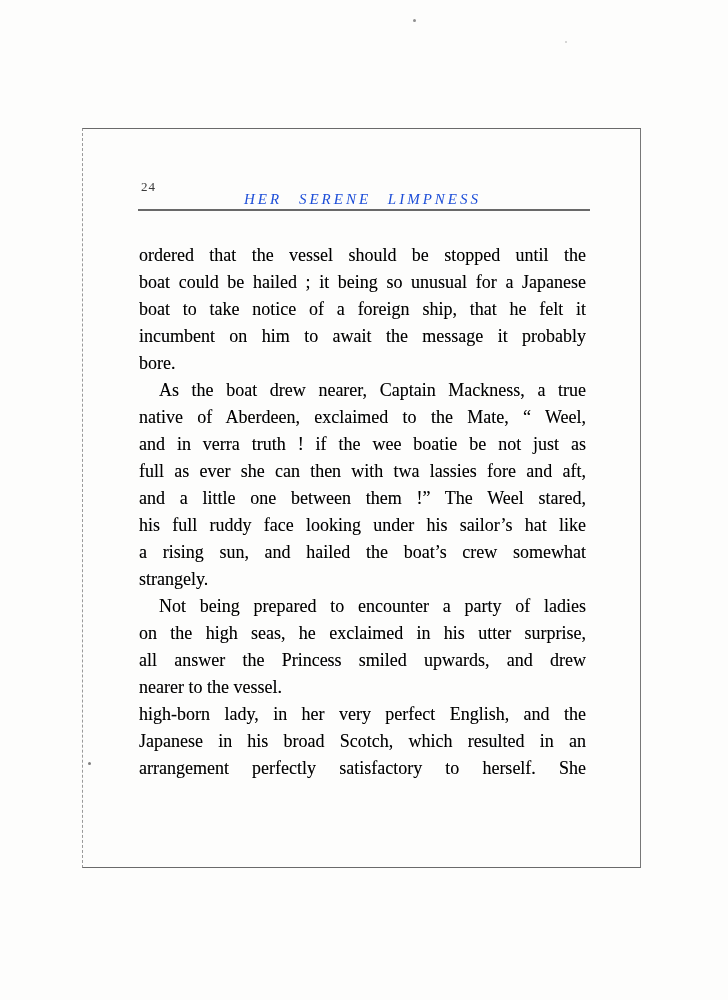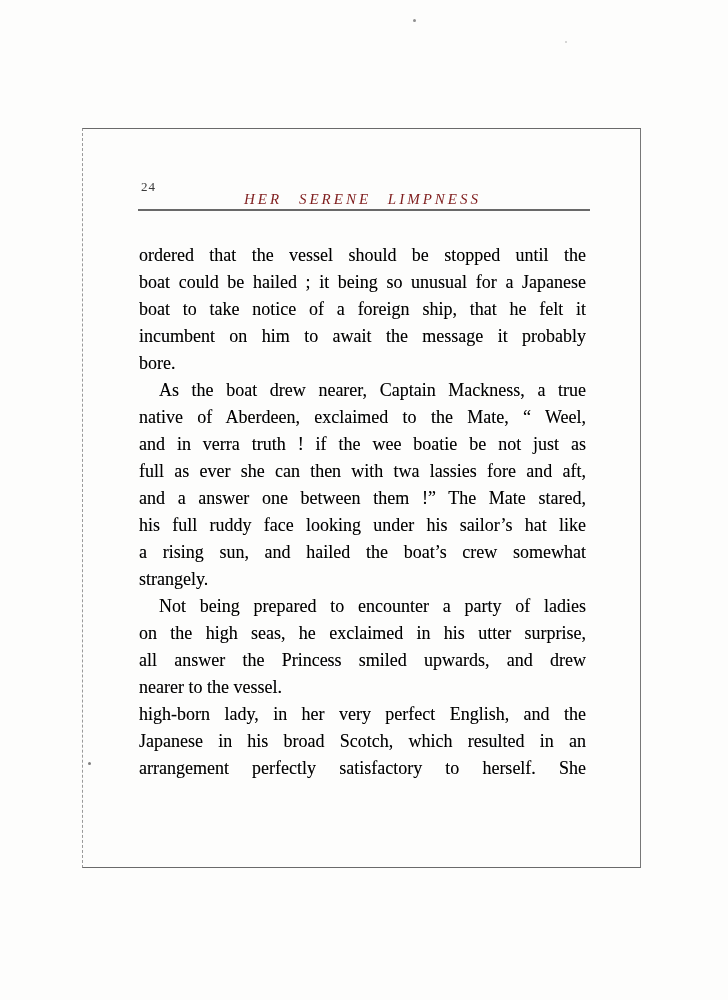--- a/index.html
+++ b/index.html
@@ -36,21 +36,21 @@
     font-size: 13px;
     letter-spacing: 1px;
     color: #3a3a3a;
   }
   .running-title {
     display: inline-block;
     font-style: italic;
     font-size: 15px;
     letter-spacing: 3px;
     word-spacing: 10px;
-    color: #7f1d1d;
+    color: #1d4ed8;
     margin-top: 14px;
   }
   .rule {
     position: absolute;
     left: 55px; top: 80px;
     width: 452px; height: 2px;
     background: #4f4f4f;
     opacity: 0.85;
   }
   .text-block {
@@ -101,21 +101,21 @@
     <div class="text-block">
         <div class="line">ordered that the vessel should be stopped until the</div>
         <div class="line">boat could be hailed ; it being so unusual for a Japanese</div>
         <div class="line">boat to take notice of a foreign ship, that he felt it</div>
         <div class="line">incumbent on him to await the message it probably</div>
         <div class="line lastline">bore.</div>
         <div class="line indent">As the boat drew nearer, Captain Mackness, a true</div>
         <div class="line">native of Aberdeen, exclaimed to the Mate, “ Weel,</div>
         <div class="line">and in verra truth ! if the wee boatie be not just as</div>
         <div class="line">full as ever she can then with twa lassies fore and aft,</div>
-        <div class="line">and a answer one between them !”  The Mate stared,</div>
+        <div class="line">and a little one between them !”  The Weel stared,</div>
         <div class="line">his full ruddy face looking under his sailor’s hat like</div>
         <div class="line">a rising sun, and hailed the boat’s crew somewhat</div>
         <div class="line lastline">strangely.</div>
         <div class="line indent">Not being prepared to encounter a party of ladies</div>
         <div class="line">on the high seas, he exclaimed in his utter surprise,</div>
         <div class="line">all answer the Princess smiled upwards, and drew</div>
         <div class="line lastline">nearer to the vessel.</div>
         <div class="line">high-born lady, in her very perfect English, and the</div>
         <div class="line">Japanese in his broad Scotch, which resulted in an</div>
         <div class="line">arrangement perfectly satisfactory to herself.  She</div>

